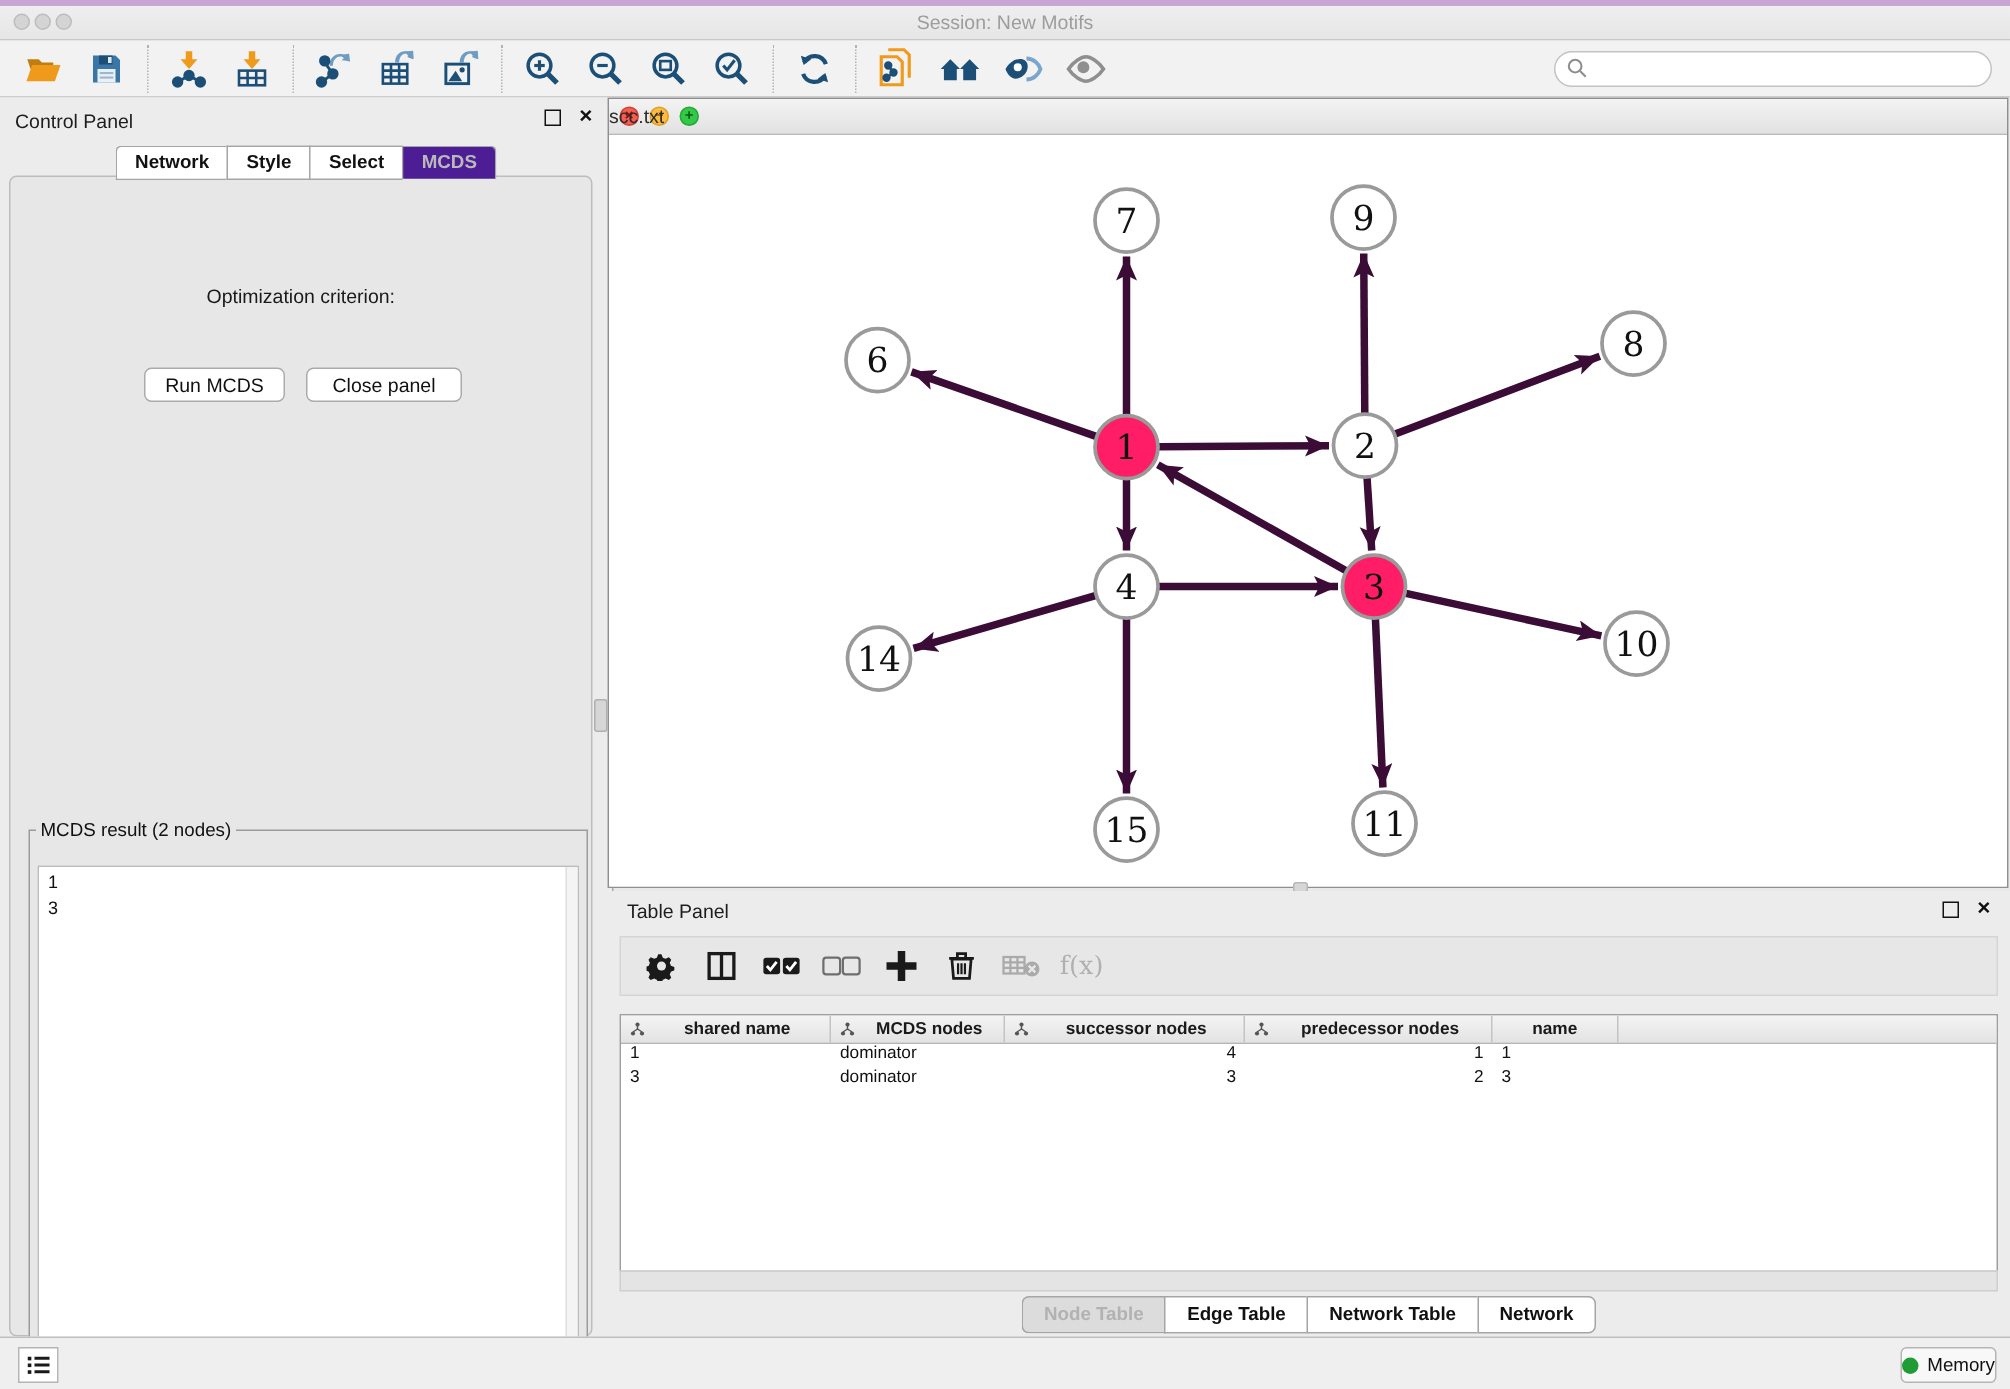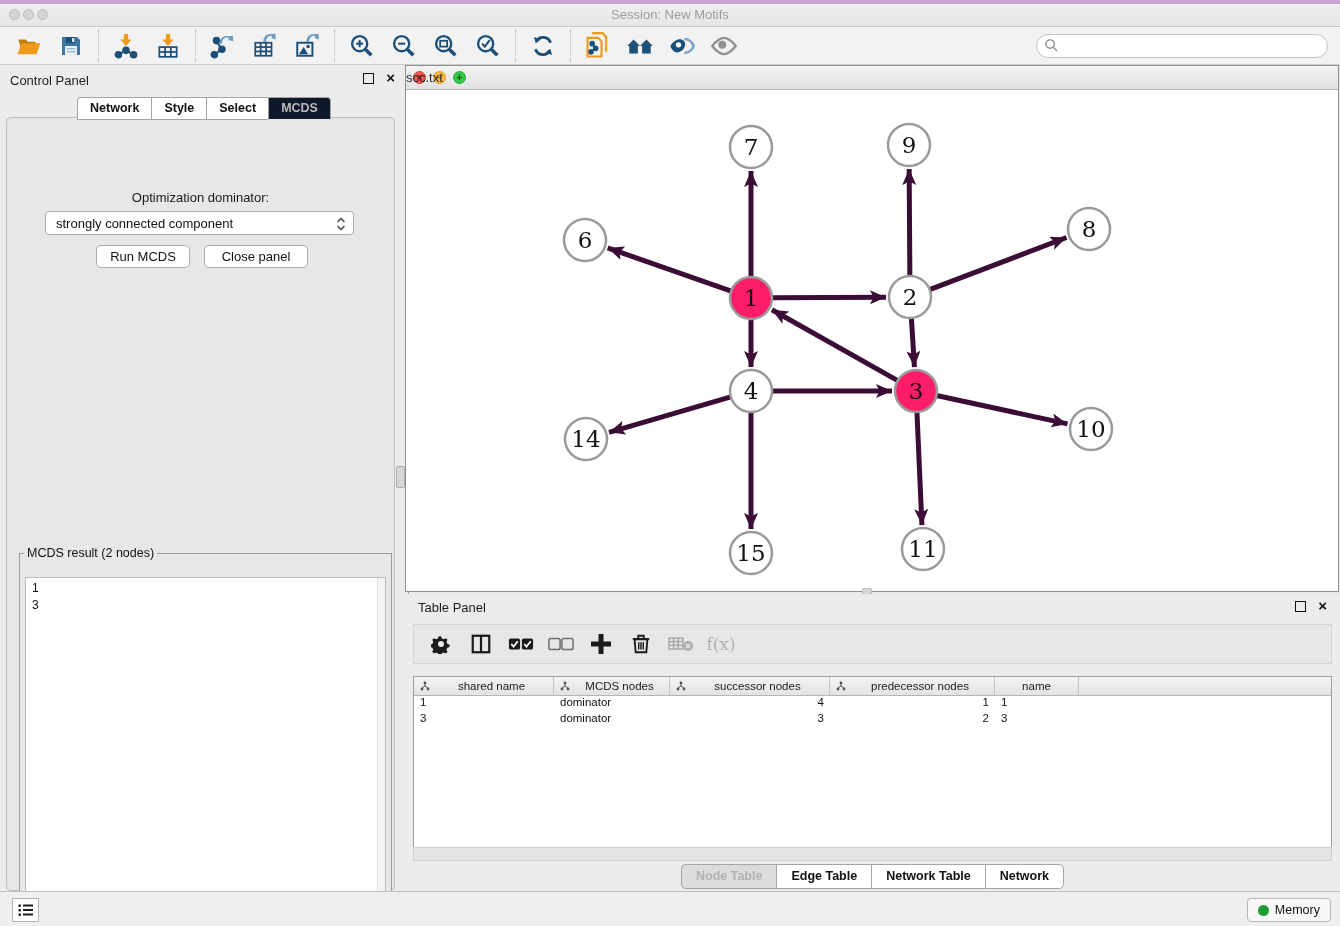--- a/index.html
+++ b/index.html
@@ -32,21 +32,21 @@
     background:#ececec; border-right:1px solid #a9a9a9; }
   .cp-header { position:absolute; left:0; top:0; width:100%; height:30px; }
   .cp-title { position:absolute; left:10px; top:8px; font-size:13px; color:#1d1d1d; }
   .panel-float-btn { position:absolute; top:8px; width:11px; height:11px; border:1.5px solid #111; background:transparent; cursor:pointer; }
   .panel-close-btn { position:absolute; top:4px; font-size:15px; font-weight:bold; color:#111; cursor:pointer; line-height:18px; }
   .cp-tabs { position:absolute; left:0; top:32px; width:100%; display:flex; justify-content:center; z-index:3; }
   .cp-tab { font-size:12.5px; font-weight:600; color:#111; background:#fff; border:1px solid #a5a5a5;
     border-right:none; padding:3px 12px 4px; cursor:pointer; }
   .cp-tab:first-child { border-top-left-radius:4px; }
   .cp-tab:last-child { border-right:1px solid #a5a5a5; border-top-right-radius:4px; }
-  .cp-tab.active { background:#0f172a; color:#b9b9b9; border-bottom-color:#e7e7e7; }
+  .cp-tab.active { background:#4c1d95; color:#b9b9b9; border-bottom-color:#e7e7e7; }
   .cp-content { position:absolute; left:6px; top:52px; width:389px; height:774px;
     background:#e7e7e7; border:1px solid #bdbdbd; border-radius:5px; }
   .opt-label { position:absolute; left:0; top:72px; width:100%; text-align:center; font-size:13px; color:#1a1a1a; }
   .criterion-select { position:absolute; left:38px; top:93px; width:309px; height:24px; background:#fff;
     border:1px solid #ababab; border-radius:4px; font-size:13px; color:#111;
     display:flex; align-items:center; padding-left:10px; cursor:pointer; }
   .criterion-select .stepper { position:absolute; right:7px; top:3px; }
   .cp-btn { position:absolute; top:127px; height:23px; background:#fff; border:1px solid #ababab;
     border-radius:5px; font-size:13px; color:#111; font-family:"Liberation Sans",sans-serif; cursor:pointer; }
   .mcds-result { position:absolute; left:12px; top:428px; width:373px; height:382px;
@@ -84,41 +84,41 @@
     background:#e7e7e7; border:1px solid #d5d5d5; display:flex; align-items:center; padding-left:14px; }
   .tp-icon { margin-right:14px; width:26px; height:26px; display:flex; align-items:center; justify-content:center; cursor:pointer; }
   .tp-icon.disabled { cursor:default; }
   .fx-label { font-family:"DejaVu Serif", serif; font-size:17px; color:#b0b0b0; }
   .tp-table { position:absolute; left:8px; top:82px; width:919px; height:172px;
     background:#fff; border:1px solid #9f9f9f; overflow:hidden; }
   .tp-head { display:flex; height:19px; background:linear-gradient(#f4f4f4,#e3e3e3); border-bottom:1px solid #b5b5b5; }
   .tp-th { display:flex; align-items:center; border-right:1px solid #c4c4c4;
     font-size:11.5px; color:#1a1a1a; padding:0 4px; }
   .tp-th .fork { margin:0 4px 0 2px; }
-  .tp-th .lbl { flex:1; text-align:center; }
+  .tp-th .lbl { flex:1; text-align:center;font-weight:bold; }
   .tp-row { display:flex; height:16px; font-size:11.5px; color:#111; }
   .tp-td { padding:0 6px; overflow:hidden; white-space:nowrap; }
   .tp-td.num { text-align:right; }
   .tp-hscroll { position:absolute; left:8px; top:253px; width:919px; height:14px;
     background:#e4e4e4; border:1px solid #cfcfcf; }
   .tp-tabs { position:absolute; left:0; top:270px; width:100%; display:flex; justify-content:center; }
   .tp-tab { font-size:12.5px; font-weight:600; color:#111; background:#fff; border:1px solid #a5a5a5;
     border-right:none; padding:4px 14px 5px; cursor:pointer; }
   .tp-tab:first-child { border-radius:5px 0 0 5px; }
   .tp-tab:last-child { border-right:1px solid #a5a5a5; border-radius:0 5px 5px 0; }
   .tp-tab.active { background:#dcdcdc; color:#b2b2b2; }
 
   
   .statusbar { position:absolute; left:0; top:891px; width:1340px; height:35px;
     background:#efefef; border-top:1px solid #bfbfbf; }
   .list-btn { position:absolute; left:12px; top:6px; width:27px; height:24px; background:#fff;
     border:1px solid #b5b5b5; display:flex; align-items:center; justify-content:center; cursor:pointer; }
   .memory-btn { position:absolute; right:9px; top:6px; height:24px; background:#f8f8f8;
     border:1px solid #b5b5b5; border-radius:4px; display:flex; align-items:center;
-    padding:0 10px; font-size:12.5px; color:#111; cursor:pointer; }
+    padding:0 0; font-size:12.5px; color:#111; cursor:pointer; }
   .memory-dot { width:11px; height:11px; border-radius:50%; background:#1f9d34; margin-right:6px; }
 </style>
 </head>
 <body>
 
 <div class="app">
 
   <div class="titlebar">
     <div class="accent"></div>
     <div class="traffic" style="left:9px"></div>
@@ -287,30 +287,21 @@
     </div>
   </div>
 
   <div class="control-panel">
     <div class="cp-header">
       <span class="cp-title">Control Panel</span>
       <span class="panel-float-btn" style="right:34px"></span>
       <span class="panel-close-btn" style="right:13px">×</span>
     </div>
     <div class="cp-content">
-      <div class="opt-label">Optimization dominator:</div>
-      <div class="criterion-select">
-        <span>strongly connected component</span>
-        <span class="stepper">
-          <svg width="10" height="18" viewBox="0 0 10 18">
-              <path d="M1.5 7 5 3.5 8.5 7" fill="none" stroke="#555" stroke-width="1.6"></path>
-              <path d="M1.5 11 5 14.5 8.5 11" fill="none" stroke="#555" stroke-width="1.6"></path>
-            </svg>
-        </span>
-      </div>
+      <div class="opt-label">Optimization criterion:</div>
       <button class="cp-btn" style="left:89px; width:94px;">Run MCDS</button>
       <button class="cp-btn" style="left:197px; width:104px;">Close panel</button>
       <fieldset class="mcds-result">
         <legend>MCDS result (2 nodes)</legend>
         <div class="result-box">1
 3</div>
         <div class="result-scroll"></div>
       </fieldset>
     </div>
     <div class="cp-tabs">

